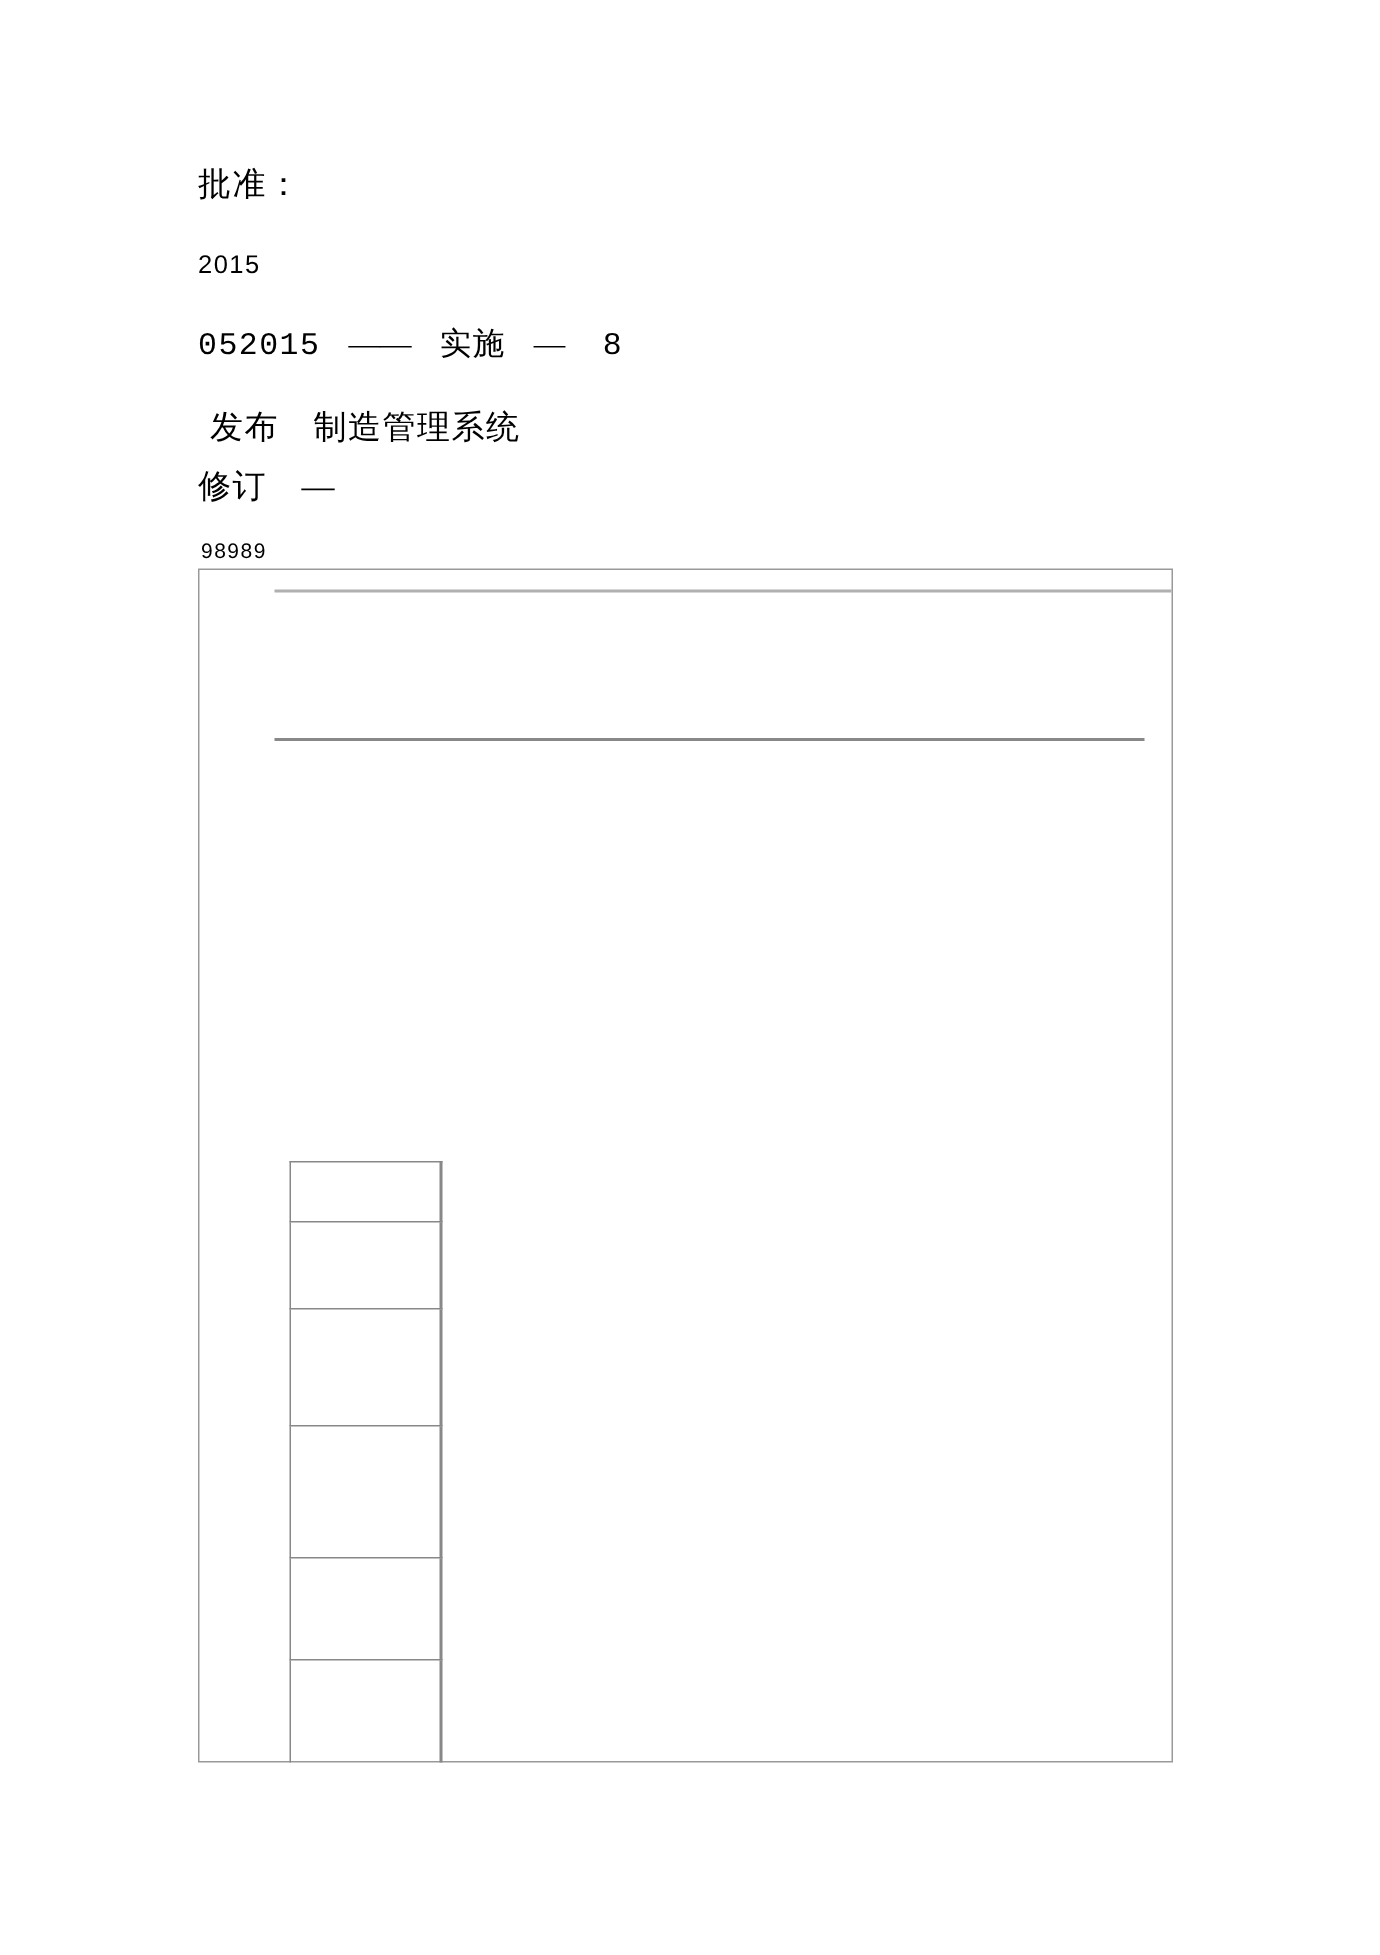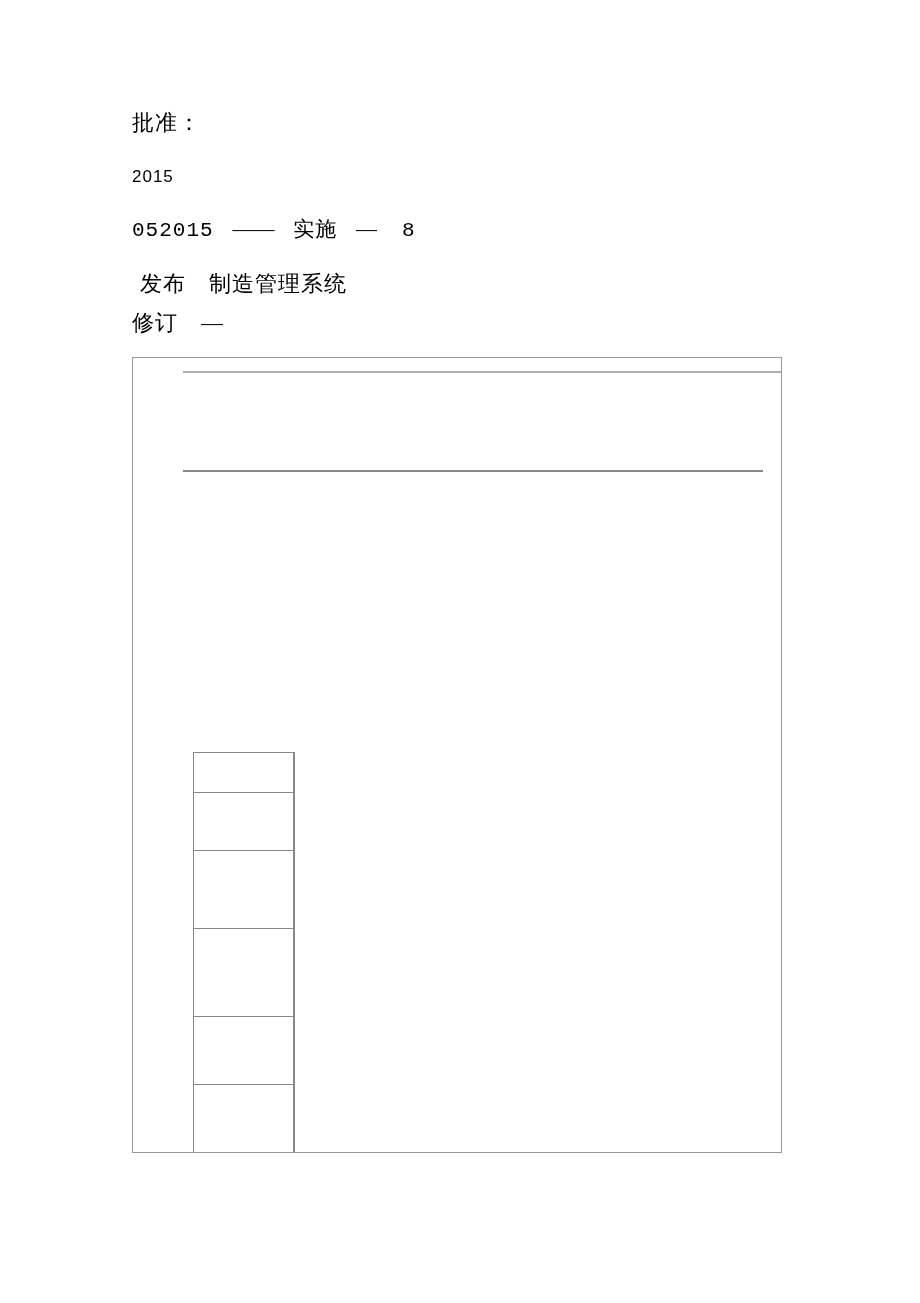--- a/index.html
+++ b/index.html
@@ -110,20 +110,21 @@
   <div class="line line-2">2015</div>
   <div class="line line-3">
     <span class="num">052015</span>
     &nbsp;&nbsp;<span class="dash">——</span>&nbsp;&nbsp;
     <span>实施</span>
     &nbsp;&nbsp;<span class="dash">—</span>&nbsp;&nbsp;&nbsp;
     <span class="num">8</span>
   </div>
   <div class="line line-5">发布　制造管理系统</div>
   <div class="line line-4">修订　—</div>
+  <div class="line line-6">98989</div>
 </div>
 
 <div class="page-box">
   <div class="top-gray-line"></div>
   <div class="header-line"></div>
   <table class="inner-table">
     <tbody>
         <tr class="row-1">
       <td class="col1"></td>
       <td></td>

